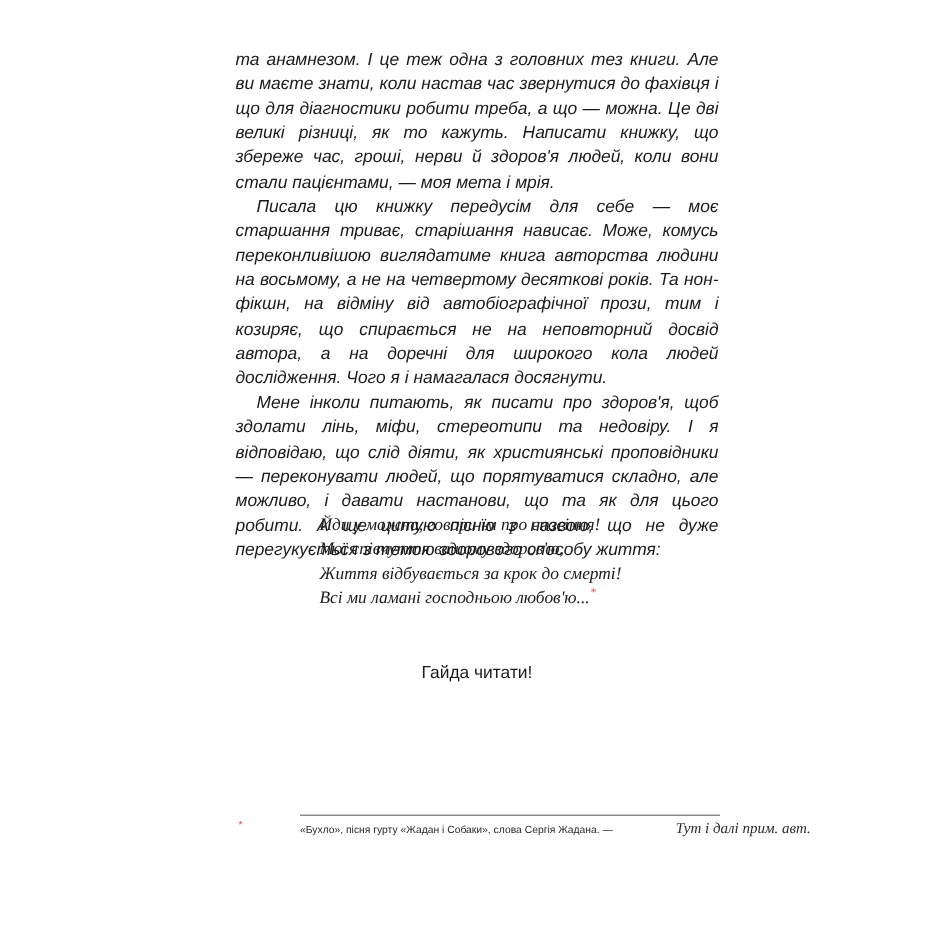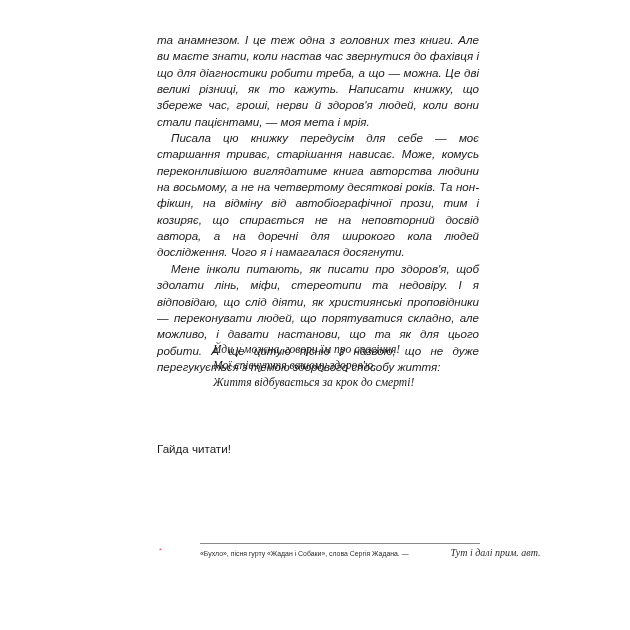--- a/index.html
+++ b/index.html
@@ -66,21 +66,21 @@
     line-height: 0;
     padding-left: 0.5px;
   }
 
   
   .closing {
     position: absolute;
     left: 157px;
     top: 441px;
     width: 322px;
-    text-align: left;
+    text-align: center;
     font-family: "Liberation Sans", sans-serif;
     font-size: 11.6px;
     line-height: 16.4px;
     color: #1b1b1b;
   }
 
   
   .footnote {
     position: absolute;
     left: 157px;
@@ -130,20 +130,21 @@
   <div class="text-column">
     <p class="body-par">та анамнезом. І це теж одна з головних тез книги. Але ви маєте знати, коли настав час звернутися до фахівця і що для діагностики робити треба, а що — можна. Це дві великі різниці, як то кажуть. Написати книжку, що збереже час, гроші, нерви й здоров'я людей, коли вони стали пацієнтами, — моя мета і мрія.</p>
     <p class="body-par">Писала цю книжку передусім для себе — моє старшання триває, старішання нависає. Може, комусь переконливішою виглядатиме книга авторства людини на восьмому, а не на четвертому десяткові років. Та нон-фікшн, на відміну від автобіографічної прози, тим і козиряє, що спирається не на неповторний досвід автора, а на доречні для широкого кола людей дослідження. Чого я і намагалася досягнути.</p>
     <p class="body-par">Мене інколи питають, як писати про здоров'я, щоб здолати лінь, міфи, стереотипи та недовіру. І я відповідаю, що слід діяти, як християнські проповідники — переконувати людей, що порятуватися складно, але можливо, і давати настанови, що та як для цього робити. А ще цитую пісню з назвою, що не дуже перегукується з темою здорового способу життя:</p>
   </div>
 
   <div class="verse">
     <div class="verse-line">Йди у можна, говори їм про спасіння!</div>
     <div class="verse-line">Мої співчуття вашому здоров'ю,</div>
     <div class="verse-line">Життя відбувається за крок до смерті!</div>
+    <div class="verse-line"><span>Всі ми ламані господньою любов'ю...</span><span class="fn-ref">*</span></div>
   </div>
 
   <div class="closing">Гайда читати!</div>
 
   <div class="footnote">
     <div class="footnote-marker">*</div>
     <div class="footnote-rule"></div>
     <div class="footnote-text"><span>«Бухло», пісня гурту «Жадан і Собаки», слова Сергія Жадана. — </span><span class="src-italic">Тут і далі прим. авт.</span></div>
   </div>
 

